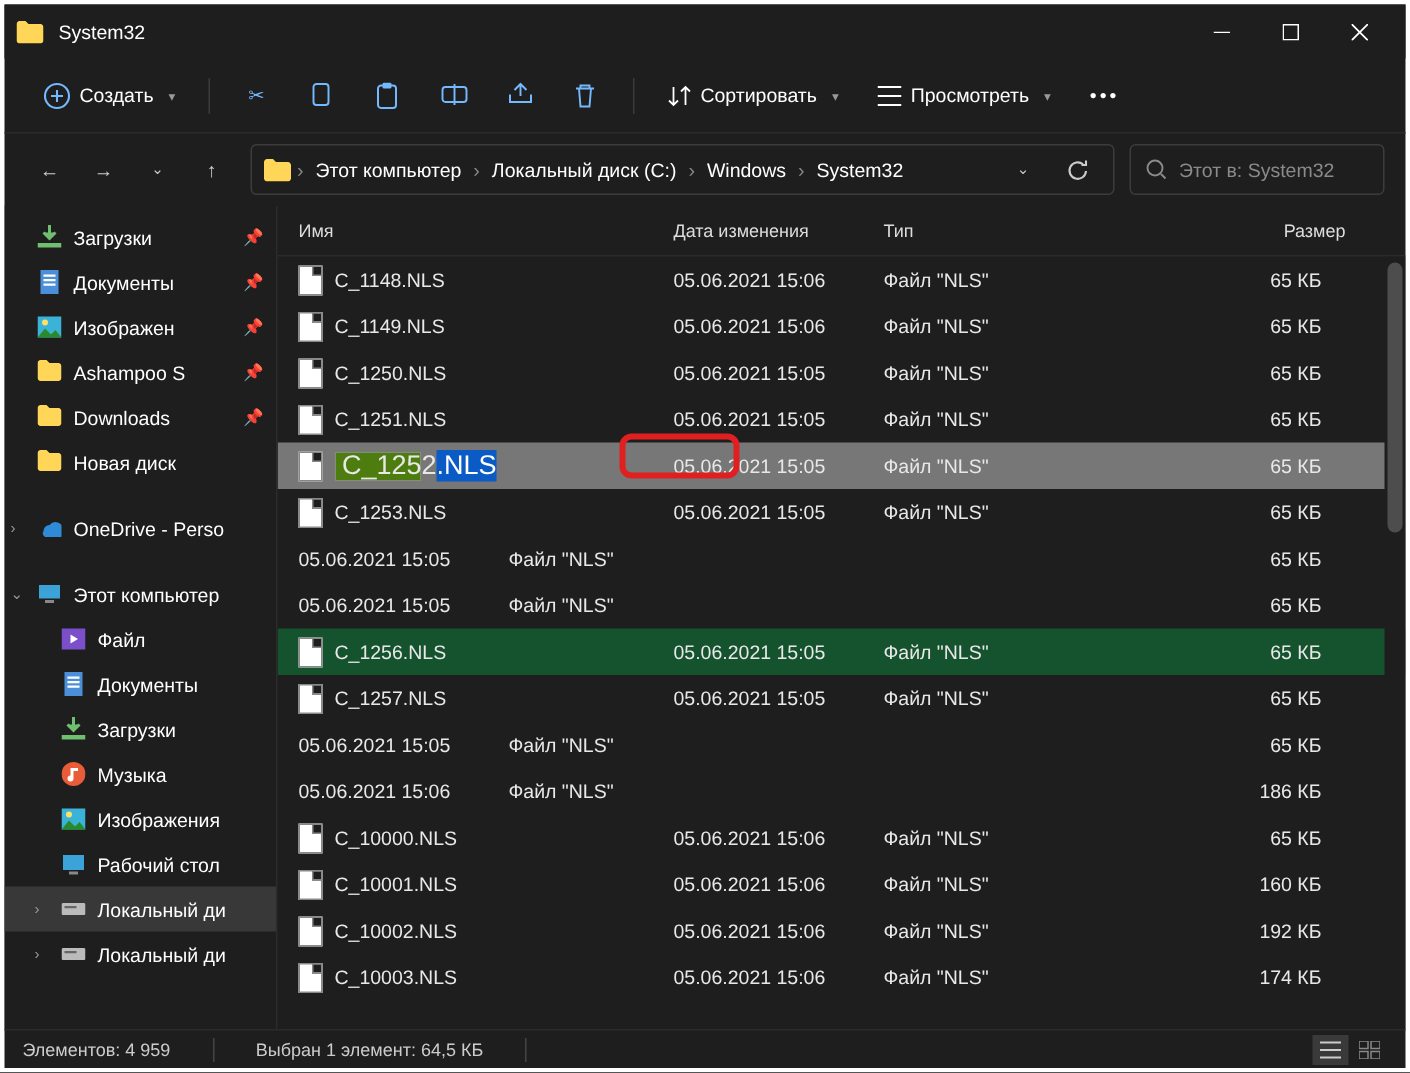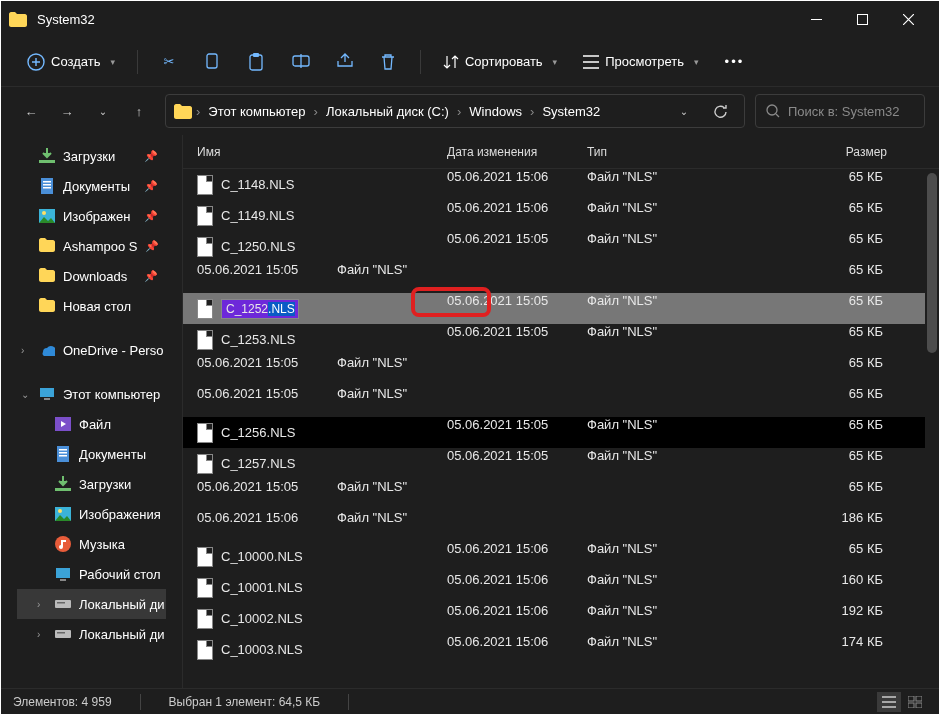--- a/index.html
+++ b/index.html
@@ -1,60 +1,60 @@
 <!DOCTYPE html>
 <html><head>
 <meta charset="utf-8">
 <style>
 *{margin:0;padding:0;box-sizing:border-box;font-family:"Segoe UI",Arial,sans-serif;user-select:none}
 body{background:#1e1e1e;color:#fff;width:940px;height:715px;overflow:hidden;font-size:13px}
-.window{width:940px;height:715px;background:#1e1e1e;display:flex;flex-direction:column;border:1px solid #ffffff}
+.window{width:940px;height:715px;background:#1e1e1e;display:flex;flex-direction:column;border:3px solid #ffffff}
 .titlebar{height:36px;display:flex;align-items:center;padding:0 8px;background:#1e1e1e}
 .titlebar .folder-ico{width:18px;height:15px;margin-right:10px}
 .titlebar .title{flex:1;font-size:13px}
 .win-controls{display:flex}
 .win-btn{width:46px;height:32px;display:flex;align-items:center;justify-content:center;color:#fff}
 .toolbar{height:50px;display:flex;align-items:center;padding:0 16px;gap:6px;border-bottom:1px solid #2b2b2b}
 .tb-btn{height:34px;padding:0 10px;display:flex;align-items:center;gap:6px;border-radius:4px;color:#9ad0ff;font-size:13px}
 .tb-btn.txt{color:#fff}
 .tb-sep{width:1px;height:24px;background:#3a3a3a;margin:0 6px}
 .tb-icon{width:18px;height:18px;display:flex;align-items:center;justify-content:center;color:#74b9ff}
 .navbar{height:48px;display:flex;align-items:center;padding:0 14px;gap:10px}
 .nav-arrows{display:flex;gap:4px;align-items:center}
 .nav-btn{width:32px;height:32px;display:flex;align-items:center;justify-content:center;color:#ccc;border-radius:4px}
 .breadcrumb{flex:1;height:34px;border:1px solid #3c3c3c;border-radius:4px;display:flex;align-items:center;padding:0 8px;gap:2px;background:#1e1e1e}
 .crumb{padding:0 4px;font-size:13px;color:#fff}
 .crumb-sep{color:#888;padding:0 2px}
 .bc-actions{display:flex;gap:4px;margin-left:auto}
 .search{width:170px;height:34px;border:1px solid #3c3c3c;border-radius:4px;display:flex;align-items:center;padding:0 10px;color:#8a8a8a;gap:8px}
 .body{flex:1;display:flex;overflow:hidden}
-.sidebar{width:182px;background:#1e1e1e;overflow-y:auto;padding:6px 16px;border-right:1px solid #2b2b2b}
+.sidebar{width:182px;background:#1e1e1e;overflow-y:auto;padding:6px 0;border-right:1px solid #2b2b2b}
 .sb-item{height:30px;display:flex;align-items:center;padding:0 8px 0 22px;gap:8px;font-size:13px;white-space:nowrap;overflow:hidden;position:relative}
 .sb-item.selected{background:#383838}
 .sb-item .pin{margin-left:auto;color:#888;font-size:11px}
 .sb-chev{position:absolute;left:4px;color:#999;font-size:10px}
 .sb-item.sub{padding-left:38px}
 .sb-ico{width:16px;height:16px;flex-shrink:0}
 .main{flex:1;display:flex;flex-direction:column;overflow:hidden;position:relative}
 .columns{height:34px;display:flex;align-items:center;border-bottom:1px solid #2b2b2b;padding-left:14px;font-size:12px;color:#ddd}
 .col-name{width:250px}
 .col-date{width:140px}
 .col-type{width:130px}
-.col-size{flex:1;text-align:right;padding-right:52px}
+.col-size{flex:1;text-align:right;padding-right:40px}
 .files{flex:1;overflow-y:auto}
-.row{height:31px;display:flex;padding-left:14px;font-size:13px;color:#e8e8e8}
-.row.hover{background:#000000}
+.row{height:31px;display:flex;align-items:center;padding-left:14px;font-size:13px;color:#e8e8e8}
+.row.hover{background:#14532d}
 .row.editing{background:#777}
 .r-name{width:250px;display:flex;align-items:center;gap:8px}
 .r-date{width:140px}
 .r-type{width:130px}
 .r-size{flex:1;text-align:right;padding-right:56px}
 .file-ico{width:16px;height:20px;border:1px solid #888;background:#fff;position:relative;flex-shrink:0}
 .file-ico::after{content:"";position:absolute;top:0;right:0;width:5px;height:5px;background:#1e1e1e;border-left:1px solid #888;border-bottom:1px solid #888}
-.rename-box{height:20px;background:#6d28d9;border:1px solid #888;display:flex;align-items:center;padding:0 4px;font-size:12px;width:78px}
+.rename-box{height:20px;background:#4d7c0f;border:1px solid #888;display:flex;align-items:center;padding:0 4px;font-size:18px;width:58px}
 .rename-box .sel{background:#0a5bc5;color:#fff}
 .red-box{position:absolute;border:4px solid #e02020;border-radius:8px;pointer-events:none}
 .statusbar{height:26px;display:flex;align-items:center;padding:0 12px;font-size:12px;color:#ccc;border-top:1px solid #2b2b2b;gap:28px}
 .status-sep{width:1px;height:16px;background:#444}
 .view-toggle{margin-left:auto;display:flex;gap:2px}
 .vt-btn{width:24px;height:20px;display:flex;align-items:center;justify-content:center;color:#ccc}
 .vt-btn.active{background:#3a3a3a}
 .scrollbar-v{position:absolute;right:0;top:34px;bottom:0;width:14px;background:#1e1e1e}
 .scrollbar-thumb{position:absolute;right:2px;top:4px;width:10px;height:180px;background:#4d4d4d;border-radius:5px}
 svg{display:block}
@@ -174,21 +174,21 @@
               <path d="M13 8a5.5 5.5 0 11-2-4.5M13 1v3h-3" fill="none" stroke="#ccc" stroke-width="1.4"></path>
             </svg>
     </div>
    </div>
   </div>
   <div class="search">
    <svg width="14" height="14">
           <circle cx="6" cy="6" r="5" fill="none" stroke="#8a8a8a" stroke-width="1.3"></circle>
           <path d="M10 10l3 3" stroke="#8a8a8a" stroke-width="1.3"></path>
         </svg>
-   <span>Поиск в: System32</span>
+   <span>Этот в: System32</span>
   </div>
  </div>
 
  <div class="body">
   <div class="sidebar" id="sidebar">
         <div class="sb-item">
           <svg class="sb-ico" viewBox="0 0 16 16">
             <path fill="#6fbf6f" d="M8 0v8M4 5l4 4 4-4" stroke="#6fbf6f" stroke-width="2"></path>
             <rect y="12" width="16" height="3" fill="#6fbf6f"></rect>
           </svg>
@@ -225,21 +225,21 @@
           <svg class="sb-ico" viewBox="0 0 16 16">
             <path fill="#ffd658" d="M0 2c0-1 1-2 2-2h4l2 2h6c1 0 2 1 2 2v8c0 1-1 2-2 2H2c-1 0-2-1-2-2z"></path>
           </svg>
           <span>Downloads</span>
           <span class="pin">📌</span>
         </div>
         <div class="sb-item">
           <svg class="sb-ico" viewBox="0 0 16 16">
             <path fill="#ffd658" d="M0 2c0-1 1-2 2-2h4l2 2h6c1 0 2 1 2 2v8c0 1-1 2-2 2H2c-1 0-2-1-2-2z"></path>
           </svg>
-          <span>Новая стол</span>
+          <span>Новая диск</span>
         </div>
         <div style="height:14px"></div>
         <div class="sb-item">
           <span class="sb-chev">›</span>
           <svg class="sb-ico" viewBox="0 0 16 16">
             <path fill="#2f8ad8" d="M4 10a4 4 0 014-4 5 5 0 019 3 3 3 0 01-1 5H5a3 3 0 01-1-4z"></path>
           </svg>
           <span>OneDrive - Perso</span>
         </div>
         <div style="height:14px"></div>
@@ -269,32 +269,32 @@
         </div>
         <div class="sb-item sub">
           <svg class="sb-ico" viewBox="0 0 16 16">
             <path fill="#6fbf6f" d="M8 0v8M4 5l4 4 4-4" stroke="#6fbf6f" stroke-width="2"></path>
             <rect y="12" width="16" height="3" fill="#6fbf6f"></rect>
           </svg>
           <span>Загрузки</span>
         </div>
         <div class="sb-item sub">
           <svg class="sb-ico" viewBox="0 0 16 16">
+            <circle cx="8" cy="8" r="8" fill="#e85c3a"></circle>
+            <path fill="#fff" d="M6 4h5v2H8v5a2 2 0 11-2-2z"></path>
+          </svg>
+          <span>Музыка</span>
+        </div>
+        <div class="sb-item sub">
+          <svg class="sb-ico" viewBox="0 0 16 16">
             <rect width="16" height="14" y="1" fill="#3bb3d8"></rect>
             <circle cx="5" cy="5" r="2" fill="#ffe066"></circle>
             <path fill="#2a8a2a" d="M0 15l5-6 4 4 3-3 4 5z"></path>
           </svg>
           <span>Изображения</span>
-        </div>
-        <div class="sb-item sub">
-          <svg class="sb-ico" viewBox="0 0 16 16">
-            <circle cx="8" cy="8" r="8" fill="#e85c3a"></circle>
-            <path fill="#fff" d="M6 4h5v2H8v5a2 2 0 11-2-2z"></path>
-          </svg>
-          <span>Музыка</span>
         </div>
         <div class="sb-item sub">
           <svg class="sb-ico" viewBox="0 0 16 16">
             <rect x="1" y="2" width="14" height="10" fill="#3ba3d8"></rect>
             <rect x="5" y="13" width="6" height="2" fill="#888"></rect>
           </svg>
           <span>Рабочий стол</span>
         </div>
         <div class="sb-item sub selected">
           <span class="sb-chev" style="left:20px">›</span>
@@ -342,20 +342,24 @@
           <div class="row">
             <div class="r-name">
               <div class="file-ico"></div>
               <span>C_1250.NLS</span>
             </div>
             <div class="r-date">05.06.2021 15:05</div>
             <div class="r-type">Файл "NLS"</div>
             <div class="r-size">65 КБ</div>
           </div>
           <div class="row">
+            <div class="r-name">
+              <div class="file-ico"></div>
+              <span>C_1251.NLS</span>
+            </div>
             <div class="r-date">05.06.2021 15:05</div>
             <div class="r-type">Файл "NLS"</div>
             <div class="r-size">65 КБ</div>
           </div>
           <div class="row editing">
             <div class="r-name">
               <div class="file-ico"></div>
               <div class="rename-box">
                 <span>C_1252</span>
                 <span class="sel">.NLS</span>

